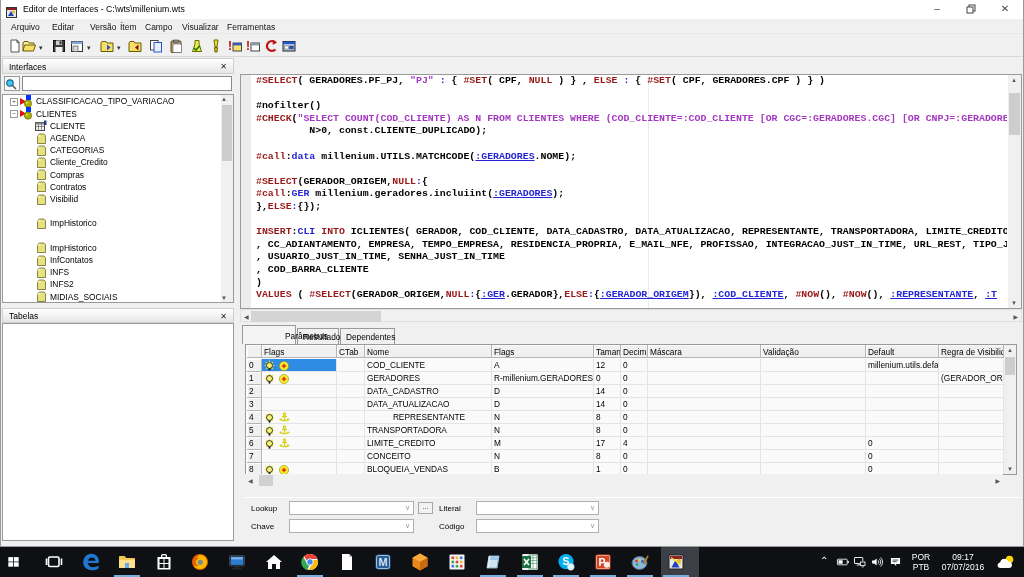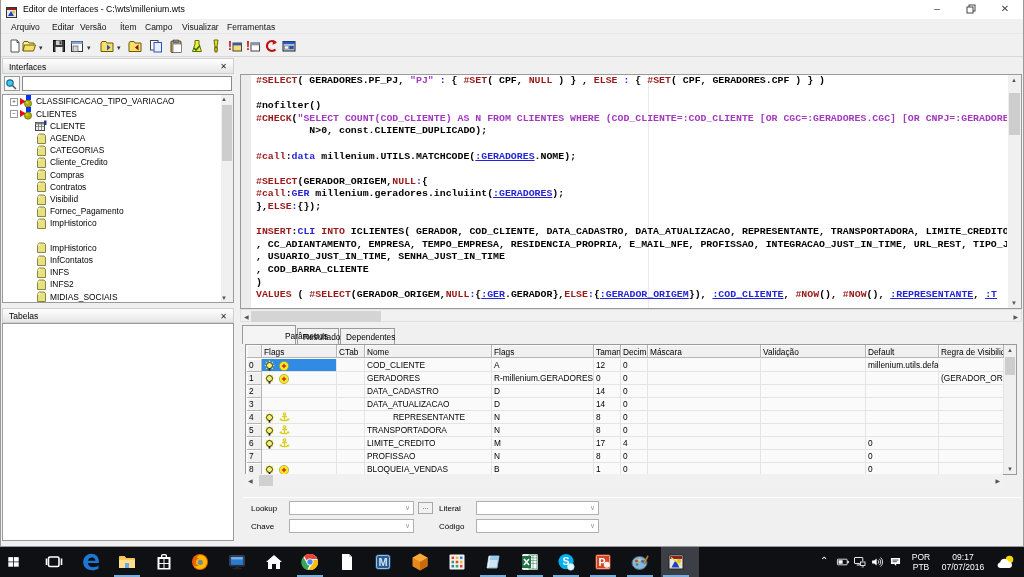--- a/index.html
+++ b/index.html
@@ -69,21 +69,21 @@
 <div class="abs" id="titletext">Editor de Interfaces - C:\wts\millenium.wts</div>
 <div class="abs winbtn" style="left:920px;">–</div>
 <div class="abs winbtn" style="left:954px;"><svg width="10" height="10" viewBox="0 0 10 10" style="margin-top:4px;">
       <rect x="3" y="1" width="6" height="6" fill="none" stroke="#444" stroke-width="1"></rect>
       <rect x="1" y="3" width="6" height="6" fill="#fff" stroke="#444" stroke-width="1"></rect>
     </svg></div>
 <div class="abs winbtn" style="left:988px;">✕</div>
 <div class="abs" id="menubar">
   <span class="menuitem" style="left:11px;">Arquivo</span>
   <span class="menuitem" style="left:52px;">Editar</span>
-  <span class="menuitem" style="left:80px;">Versão</span>
+  <span class="menuitem" style="left:90px;">Versão</span>
   <span class="menuitem" style="left:120px;">Ítem</span>
   <span class="menuitem" style="left:145px;">Campo</span>
   <span class="menuitem" style="left:182px;">Visualizar</span>
   <span class="menuitem" style="left:227px;">Ferramentas</span>
 </div>
 <div class="abs" id="toolbar">
     <svg class="tbi" style="left:8px" width="14" height="14" viewBox="0 0 14 14">
       <path d="M3 1 L9 1 L11 3.5 L11 13 L3 13 Z" fill="#fff" stroke="#555" stroke-width="1"></path>
       <path d="M9 1 L9 3.5 L11 3.5" fill="none" stroke="#555"></path>
     </svg>
@@ -226,27 +226,20 @@
           <path d="M1.5 3.5 L3.2 1.2 L5 3.5 Z" fill="#f6f2b8" stroke="none"></path>
         </svg>
         <span class="abs" style="left:47px;top:1px;">Contratos</span>
       </div>
 <div class="trow" style="top:98.0px;">
         <svg class="abs" style="left:33px;top:0.5px" width="11" height="11" viewBox="0 0 11 11">
           <path d="M1.5 10.5 L1.5 3.5 L3 1 L8 1 L9.5 2.5 L9.5 10.5 Z" fill="#e8e180" stroke="#6b6b2a" stroke-width="0.8"></path>
           <path d="M1.5 3.5 L3.2 1.2 L5 3.5 Z" fill="#f6f2b8" stroke="none"></path>
         </svg>
         <span class="abs" style="left:47px;top:1px;">Visibilid</span>
-      </div>
-<div class="trow" style="top:110.2px;">
-        <svg class="abs" style="left:33px;top:0.5px" width="11" height="11" viewBox="0 0 11 11">
-          <path d="M1.5 10.5 L1.5 3.5 L3 1 L8 1 L9.5 2.5 L9.5 10.5 Z" fill="#e8e180" stroke="#6b6b2a" stroke-width="0.8"></path>
-          <path d="M1.5 3.5 L3.2 1.2 L5 3.5 Z" fill="#f6f2b8" stroke="none"></path>
-        </svg>
-        <span class="abs" style="left:47px;top:1px;">Fornec_Pagamento</span>
       </div>
 <div class="trow" style="top:122.4px;">
         <svg class="abs" style="left:33px;top:0.5px" width="11" height="11" viewBox="0 0 11 11">
           <path d="M1.5 10.5 L1.5 3.5 L3 1 L8 1 L9.5 2.5 L9.5 10.5 Z" fill="#e8e180" stroke="#6b6b2a" stroke-width="0.8"></path>
           <path d="M1.5 3.5 L3.2 1.2 L5 3.5 Z" fill="#f6f2b8" stroke="none"></path>
         </svg>
         <span class="abs" style="left:47px;top:1px;">ImpHistorico</span>
       </div>
 <div class="trow" style="top:146.8px;">
         <svg class="abs" style="left:33px;top:0.5px" width="11" height="11" viewBox="0 0 11 11">
@@ -455,21 +448,21 @@
 <div class="gc" style="left:246px;top:92px;width:102px;">M</div>
 <div class="gc" style="left:348px;top:92px;width:27px;">17</div>
 <div class="gc" style="left:375px;top:92px;width:27px;">4</div>
 <div class="gc" style="left:402px;top:92px;width:113px;"></div>
 <div class="gc" style="left:515px;top:92px;width:105px;"></div>
 <div class="gc" style="left:620px;top:92px;width:73px;">0</div>
 <div class="gc" style="left:693px;top:92px;width:65px;"></div>
 <div class="gc gn" style="left:1px;top:105px;width:15px;">7</div>
 <div class="gc" style="left:16px;top:105px;width:75px;"></div>
 <div class="gc" style="left:91px;top:105px;width:28px;"></div>
-<div class="gc" style="left:119px;top:105px;width:127px;">PROFISSAO</div>
+<div class="gc" style="left:119px;top:105px;width:127px;">CONCEITO</div>
 <div class="gc" style="left:246px;top:105px;width:102px;">N</div>
 <div class="gc" style="left:348px;top:105px;width:27px;">8</div>
 <div class="gc" style="left:375px;top:105px;width:27px;">0</div>
 <div class="gc" style="left:402px;top:105px;width:113px;"></div>
 <div class="gc" style="left:515px;top:105px;width:105px;"></div>
 <div class="gc" style="left:620px;top:105px;width:73px;">0</div>
 <div class="gc" style="left:693px;top:105px;width:65px;"></div>
 <div class="gc gn" style="left:1px;top:118px;width:15px;">8</div>
 <div class="gc" style="left:16px;top:118px;width:75px;"></div>
 <svg class="abs" style="left:18px;top:119px" width="11" height="11" viewBox="0 0 11 11">

